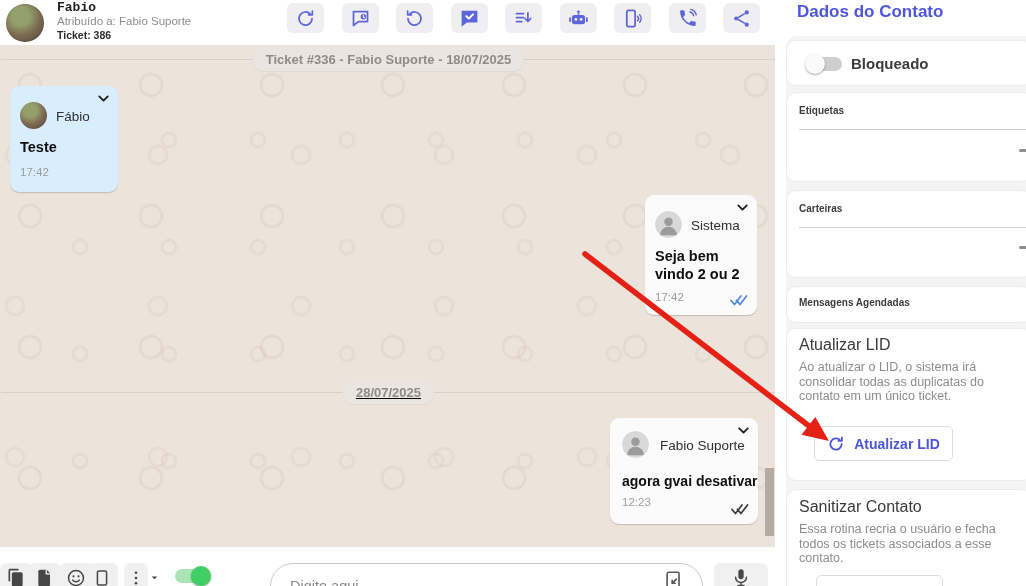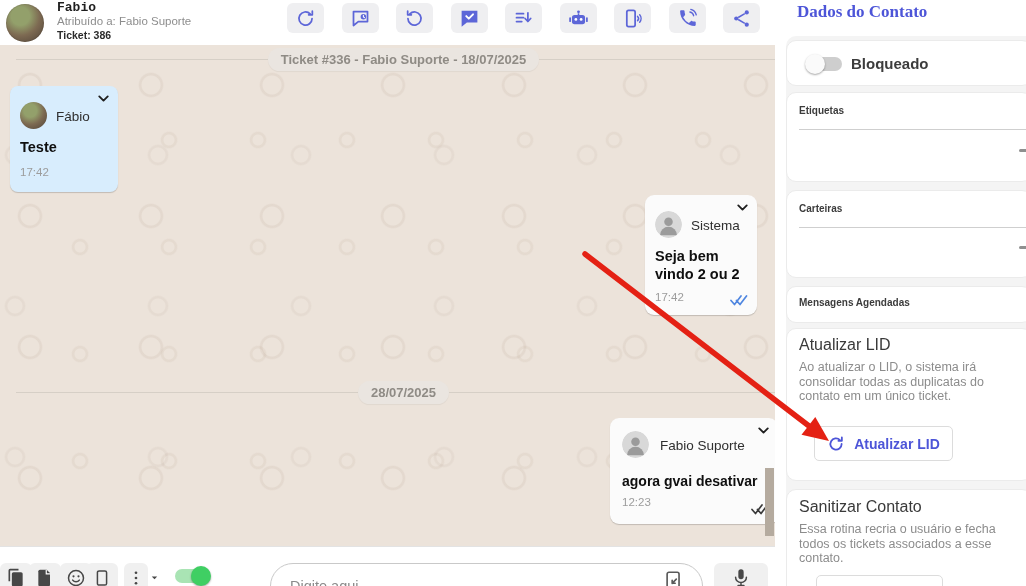--- a/index.html
+++ b/index.html
@@ -19,31 +19,31 @@
       display:flex;align-items:center;justify-content:center;padding:0;cursor:pointer;}
   .tb-btn svg{display:block;}
 
   
   .wallpaper{position:absolute;left:0;top:45px;width:775px;height:501px;background-color:#ece3da;
     background-image:
       radial-gradient(circle at 30px 40px, transparent 9px, rgba(154,126,105,.10) 10px, rgba(154,126,105,.10) 11.5px, transparent 13px),
       radial-gradient(circle at 80px 95px, transparent 5px, rgba(154,126,105,.09) 6px, rgba(154,126,105,.09) 7.5px, transparent 9px),
       radial-gradient(circle at 15px 110px, transparent 7px, rgba(154,126,105,.08) 8px, rgba(154,126,105,.08) 9.5px, transparent 11px);
     background-size:121px 131px, 89px 107px, 143px 151px;}
-  .divider{position:absolute;left:16px;width:100%;display:flex;align-items:center;justify-content:flex-end;}
+  .divider{position:absolute;left:1px;width:100%;display:flex;align-items:center;justify-content:flex-end;}
   .divider::before,.divider::after{content:"";flex:1;height:1px;background:#d6cfc6;}
   .divider-pill{background:#eae5e0;color:#8f8b85;font-weight:700;font-size:13px;
       padding:4px 13px;border-radius:14px;white-space:nowrap;box-shadow:0 1px 1px rgba(0,0,0,.05);}
-  .dv1{top:3px;} .dv2{top:292px;} .dv3{top:336px;}
+  .dv1{top:3px;} .dv2{top:292px;} .dv3{top:336px;text-decoration:underline;}
 
   .bubble{position:absolute;background:#fbfbfb;border-radius:9px;box-shadow:0 1px 1px rgba(0,0,0,.18);}
-  .bubble.incoming{background:#d8edfd;border-radius:8px;}
+  .bubble.incoming{background:#d8edfd;}
   .b1{left:10px;top:41px;width:108px;height:106px;}
   .b2{left:645px;top:150px;width:112px;height:120px;}
-  .b3{left:610px;top:373px;width:148px;height:106px;padding-left:20px;}
+  .b3{left:610px;top:373px;width:148px;height:106px;}
   .bbl-chevron{position:absolute;top:4px;right:6px;line-height:0;}
   .bbl-avatar{position:absolute;left:10px;top:16px;width:27px;height:27px;border-radius:50%;overflow:hidden;}
   .bbl-avatar.photo{background:radial-gradient(circle at 38% 32%, #93a06b 0 26%, #7d6a52 55%, #4d4036 100%);}
   .bbl-name{position:absolute;left:46px;top:23px;font-size:13.5px;color:#2f2f2f;}
   .bbl-text{position:absolute;left:10px;top:52px;font-size:14.5px;font-weight:700;color:#0f0f0f;line-height:18px;}
   .bbl-time{position:absolute;left:10px;font-size:11.5px;color:#9c9c9c;}
   .b1 .bbl-time{top:80px;}
   .b2 .bbl-text{width:94px;}
   .b2 .bbl-time{top:96px;}
   .b3 .bbl-avatar{top:13px;left:12px;}
@@ -69,21 +69,21 @@
       background:#fff;box-sizing:border-box;padding:0 40px 0 19px;font-family:"Liberation Sans",sans-serif;
       font-size:14.5px;color:#333;outline:none;}
   .msg-input::placeholder{color:#8a8a8a;}
   .quick-icon{position:absolute;left:663px;top:23px;line-height:0;cursor:pointer;}
   .mic-btn{position:absolute;left:714px;top:16px;width:54px;height:32px;border:none;border-radius:6px;background:#f0f0f0;
       display:flex;align-items:flex-start;justify-content:center;padding-top:5px;box-sizing:border-box;cursor:pointer;}
 
   
   .sidebar{position:absolute;left:775px;top:0;width:251px;height:586px;background:#fff;}
   .sidebar-track{position:absolute;left:11px;top:36px;width:246px;height:550px;background:#f4f4f4;border-radius:10px 0 0 10px;}
-  .sb-title{position:absolute;left:22px;top:2px;font-size:17px;font-weight:700;color:#4d55d8;font-family:Liberation Serif, serif;}
+  .sb-title{position:absolute;left:22px;top:2px;font-size:17px;font-weight:700;color:#4d55d8;}
   .card{position:absolute;left:11px;width:246px;background:#fff;border:1px solid #ebebeb;border-radius:10px;box-sizing:border-box;}
   .c1{top:40px;height:46px;} .c2{top:92px;height:90px;} .c3{top:190px;height:88px;}
   .c4{top:286px;height:37px;} .c5{top:328px;height:153px;} .c6{top:489px;height:130px;}
   .blk-switch{position:absolute;left:18px;top:12px;width:40px;height:22px;}
   .blk-switch .track{background:#b9b9b9;opacity:.7;}
   .blk-switch .knob{left:0;background:#fafafa;}
   .blk-label{position:absolute;left:64px;top:14px;font-size:15px;font-weight:700;color:#3c3c3c;}
   .sec-header{position:absolute;left:12px;top:12px;font-size:10px;font-weight:700;color:#3c3c3c;}
   .underline{position:absolute;left:12px;right:0;top:36px;height:1px;background:#cfcfcf;}
   .dash{position:absolute;right:3px;width:9px;height:3px;border-radius:2px;background:#8f8f8f;}

